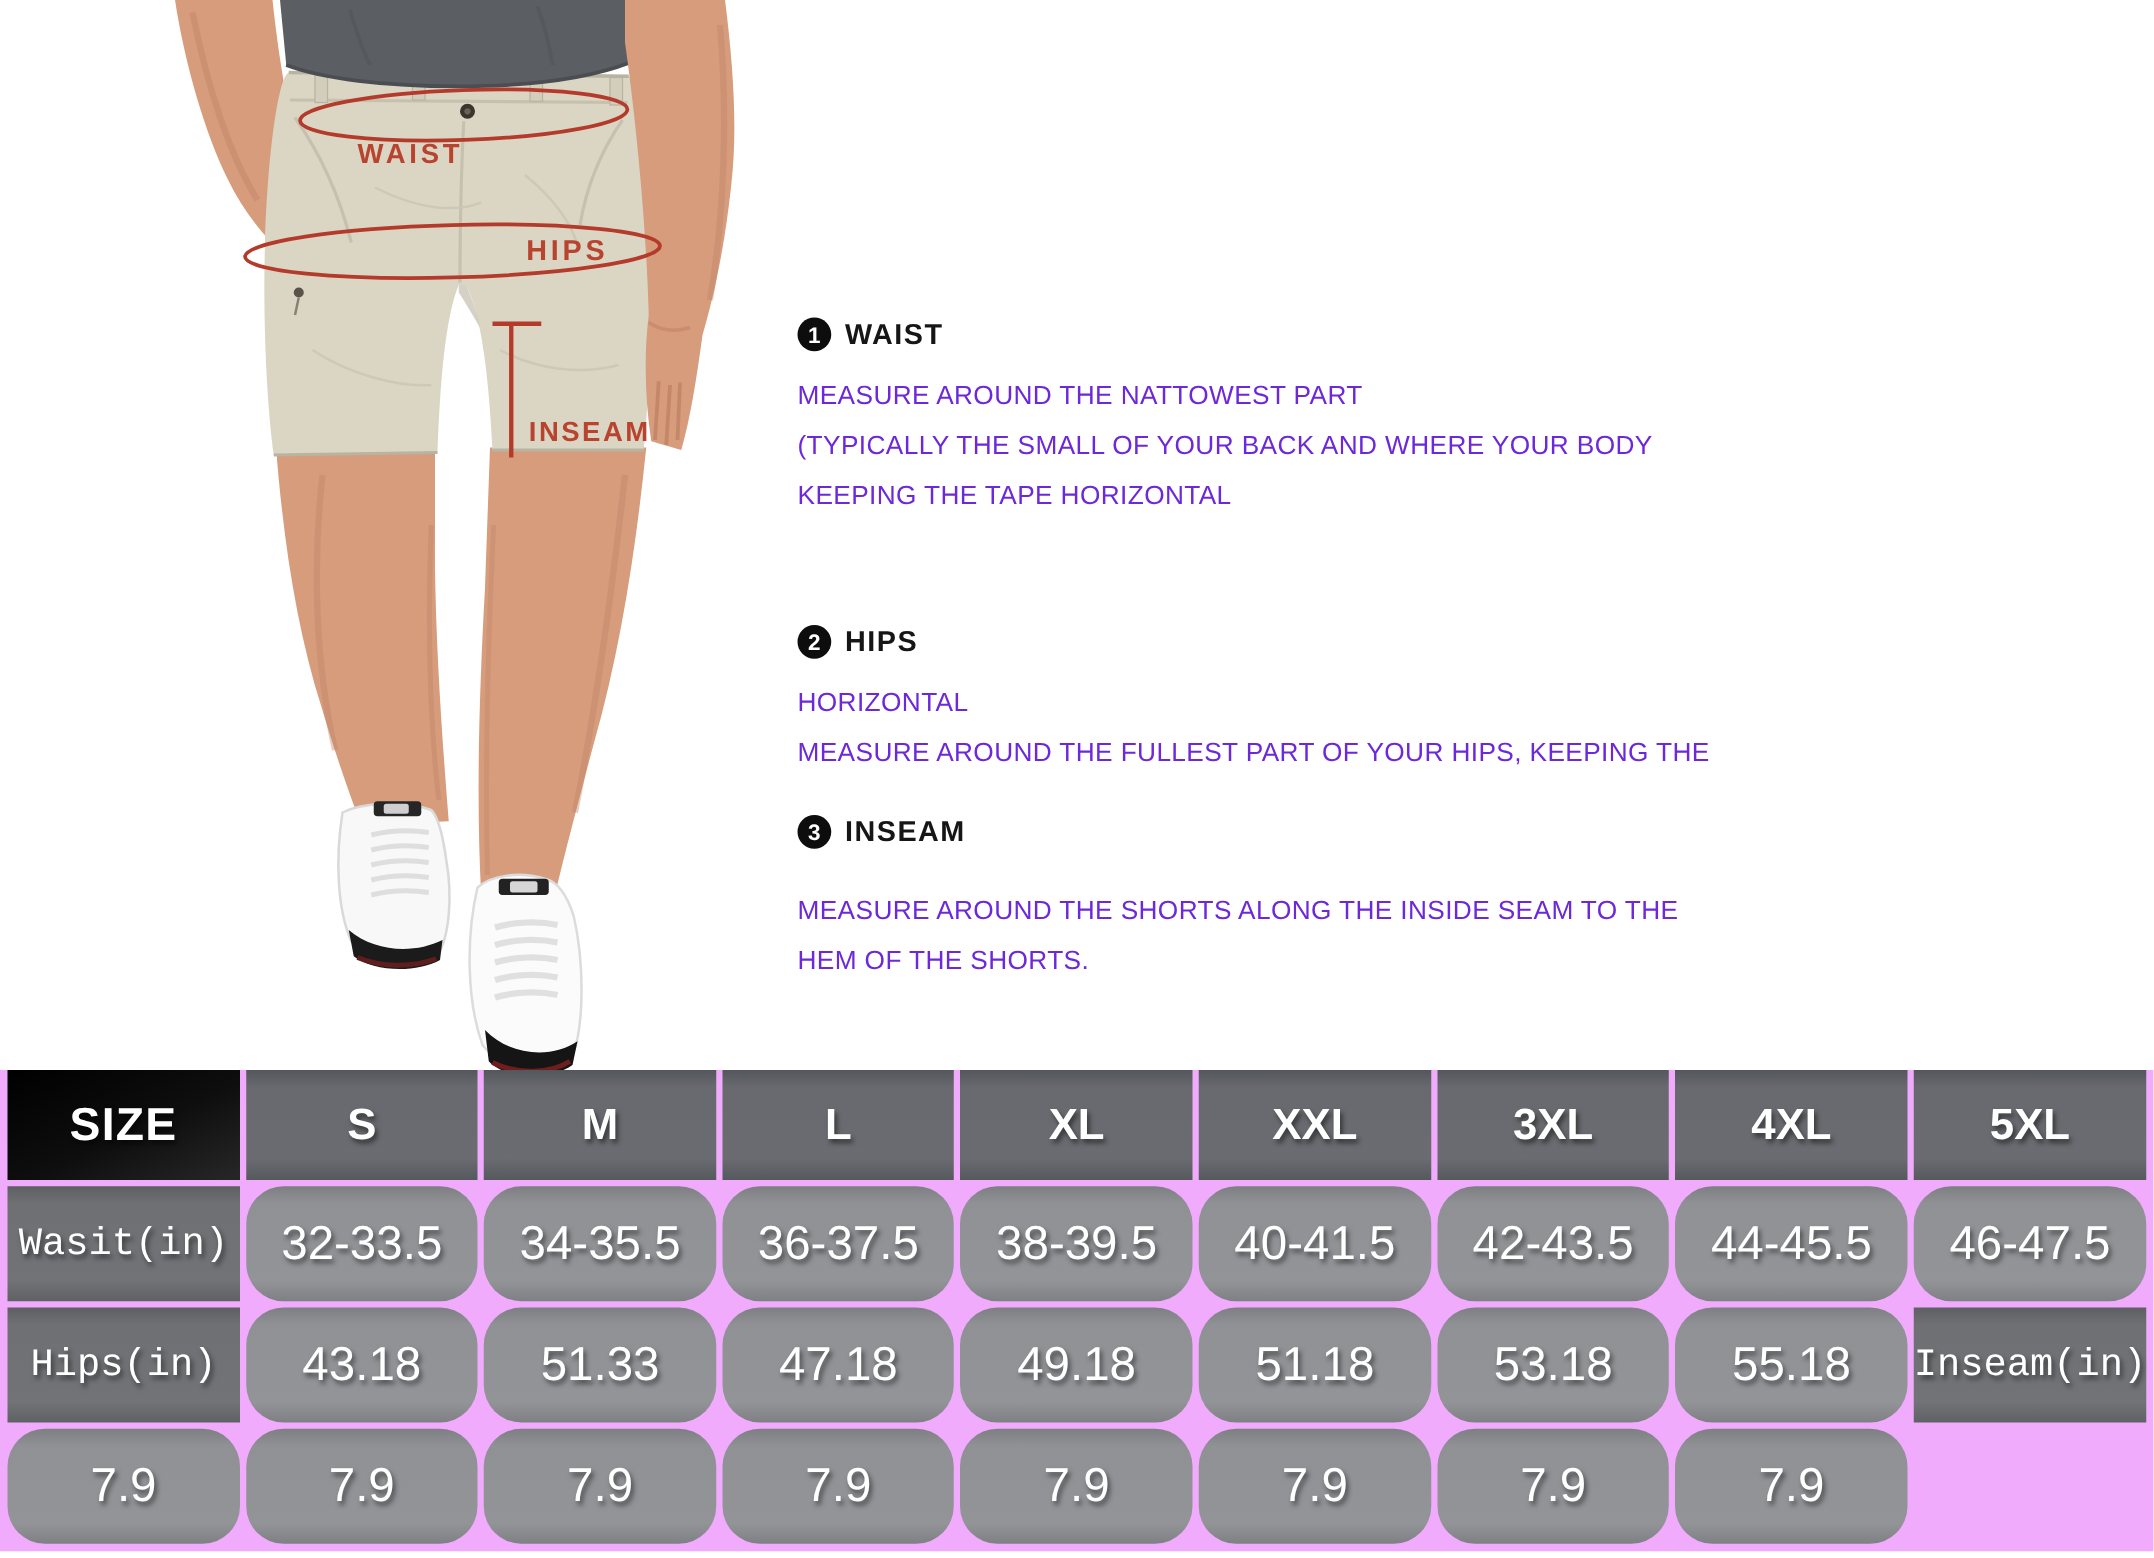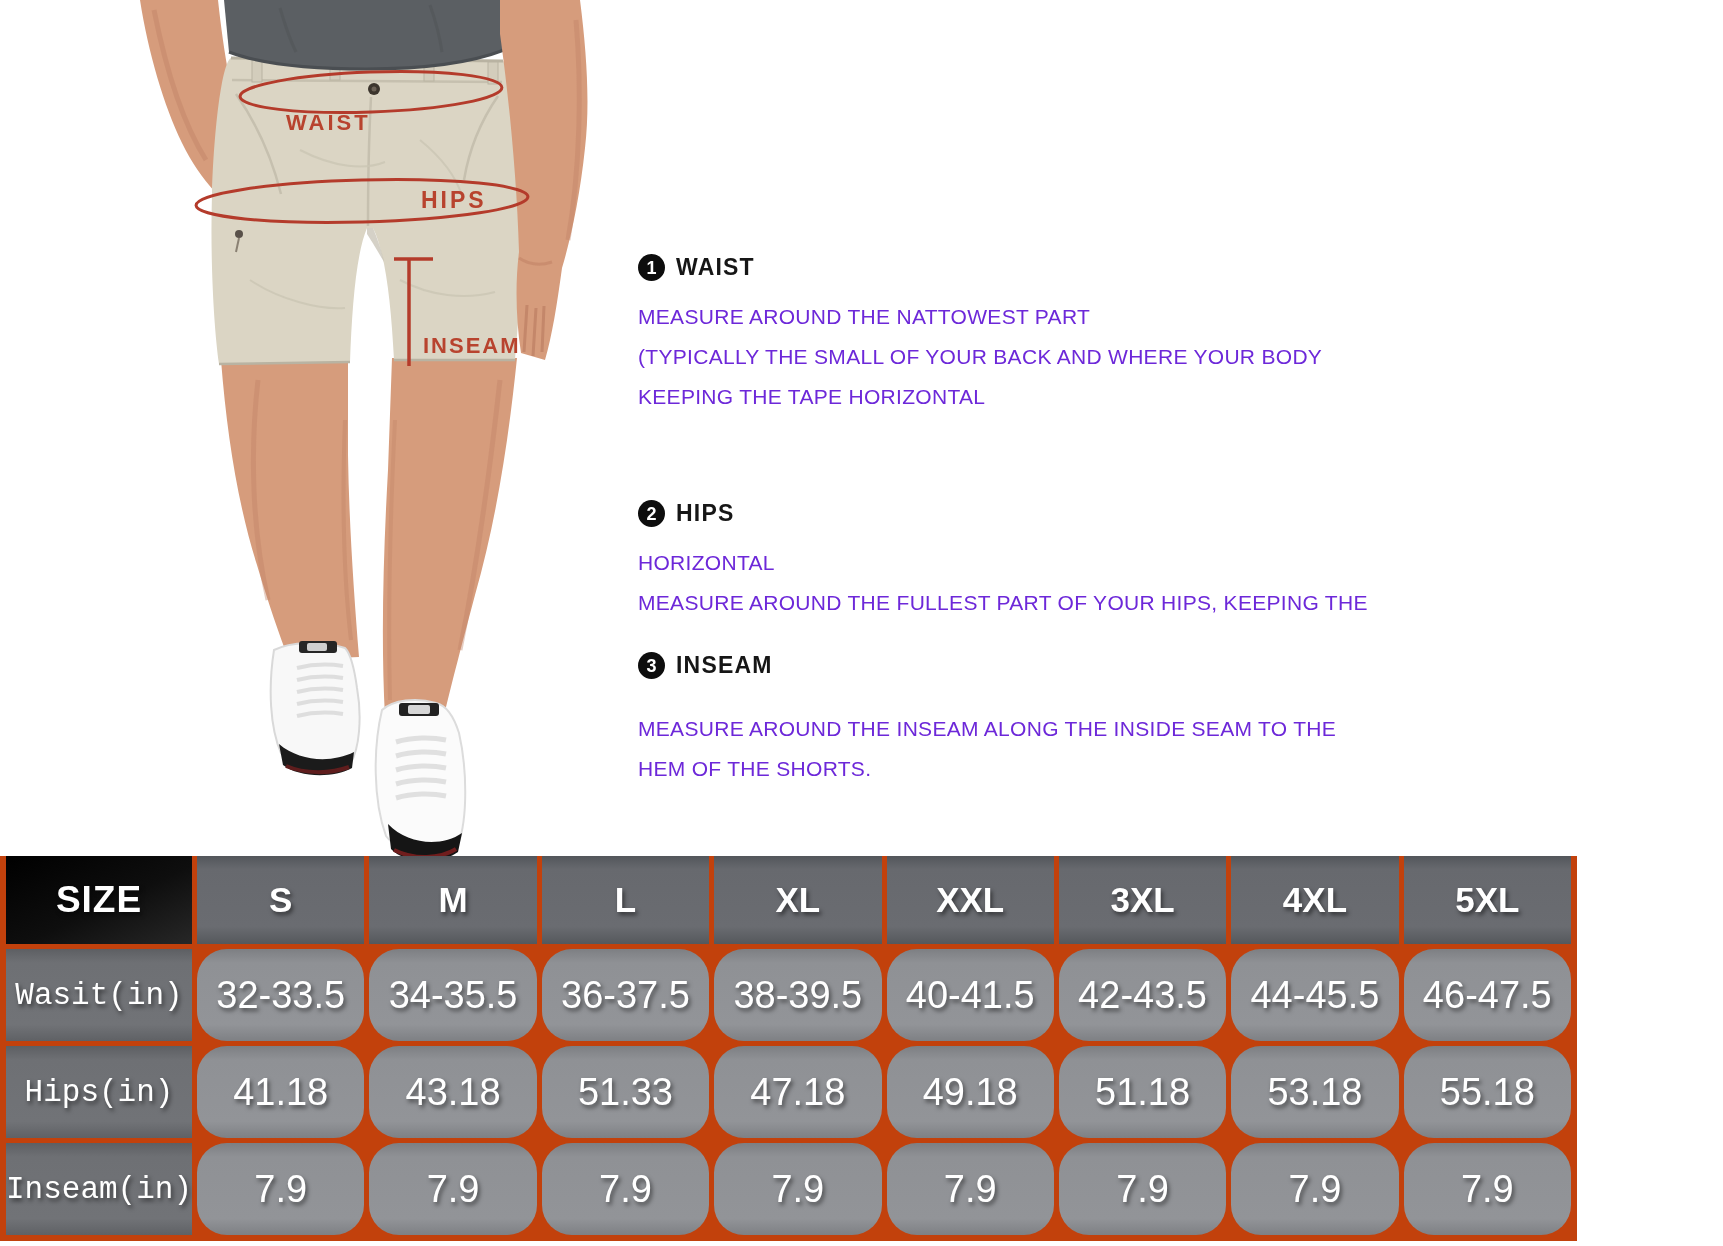--- a/index.html
+++ b/index.html
@@ -17,24 +17,24 @@
   .sec-3{top:652px;}
   .sec-head{display:flex;align-items:center;gap:11px;margin-bottom:16px;}
   .sec-3 .sec-head{margin-bottom:30px;}
   .bullet{width:27px;height:27px;border-radius:50%;background:#0d0d0d;color:#fff;
           font-size:18px;font-weight:700;display:flex;align-items:center;justify-content:center;
           line-height:1;flex:0 0 27px;}
   .sec-title{font-size:23px;font-weight:700;color:#161616;letter-spacing:1.2px;}
   .sec-line{font-size:21px;line-height:40px;color:#6d28d9;letter-spacing:.3px;white-space:nowrap;}
 
   
-  .size-table{position:absolute;left:0;top:856px;width:1577px;height:385px;
+  .size-table{position:absolute;left:0;top:856px;width:1723px;height:385px;
               display:grid;grid-template-columns:repeat(9,1fr);
               grid-template-rows:88px 92px 92px 92px;gap:5px;
-              padding:0 6px 6px 6px;box-sizing:border-box;background:#c2410c;}
+              padding:0 6px 6px 6px;box-sizing:border-box;background:#f0abfc;}
   .cell{display:flex;align-items:center;justify-content:center;color:#ffffff;
         text-shadow:2px 3px 4px rgba(0,0,0,.5);}
   .c-size{background:linear-gradient(155deg,#000000 0%,#0e0e0e 55%,#272727 100%);
           font-size:37px;font-weight:700;letter-spacing:1px;}
   .c-hdr{background:linear-gradient(#53565b,#67696e 15%,#6a6c71 80%,#55585c);
          font-size:35px;font-weight:700;}
   .c-label{background:linear-gradient(#5d5f63,#6e7074 15%,#717377 82%,#5f6165);
            font-size:31px;font-family:Liberation Mono, monospace;}
   .c-val{background:linear-gradient(#7d7f83,#8f9195 15%,#929498 82%,#7e8084);
          font-size:38px;border-radius:30px;}
@@ -160,21 +160,21 @@
       </div>
       <div class="sec-line">HORIZONTAL</div>
       <div class="sec-line">MEASURE AROUND THE FULLEST PART OF YOUR HIPS, KEEPING THE</div>
     </div>
 
     <div class="section sec-3">
       <div class="sec-head">
         <span class="bullet">3</span>
         <span class="sec-title">INSEAM</span>
       </div>
-      <div class="sec-line">MEASURE AROUND THE INSEAM ALONG THE INSIDE SEAM TO THE</div>
+      <div class="sec-line">MEASURE AROUND THE SHORTS ALONG THE INSIDE SEAM TO THE</div>
       <div class="sec-line">HEM OF THE SHORTS.</div>
     </div>
   </div>
 
   <div class="size-table">
     <div class="cell c-size">SIZE</div>
     <div class="cell c-hdr">S</div>
     <div class="cell c-hdr">M</div>
     <div class="cell c-hdr">L</div>
     <div class="cell c-hdr">XL</div>
@@ -187,21 +187,20 @@
     <div class="cell c-val">32-33.5</div>
     <div class="cell c-val">34-35.5</div>
     <div class="cell c-val">36-37.5</div>
     <div class="cell c-val">38-39.5</div>
     <div class="cell c-val">40-41.5</div>
     <div class="cell c-val">42-43.5</div>
     <div class="cell c-val">44-45.5</div>
     <div class="cell c-val">46-47.5</div>
 
     <div class="cell c-label">Hips(in)</div>
-    <div class="cell c-val">41.18</div>
     <div class="cell c-val">43.18</div>
     <div class="cell c-val">51.33</div>
     <div class="cell c-val">47.18</div>
     <div class="cell c-val">49.18</div>
     <div class="cell c-val">51.18</div>
     <div class="cell c-val">53.18</div>
     <div class="cell c-val">55.18</div>
 
     <div class="cell c-label">Inseam(in)</div>
     <div class="cell c-val">7.9</div>

